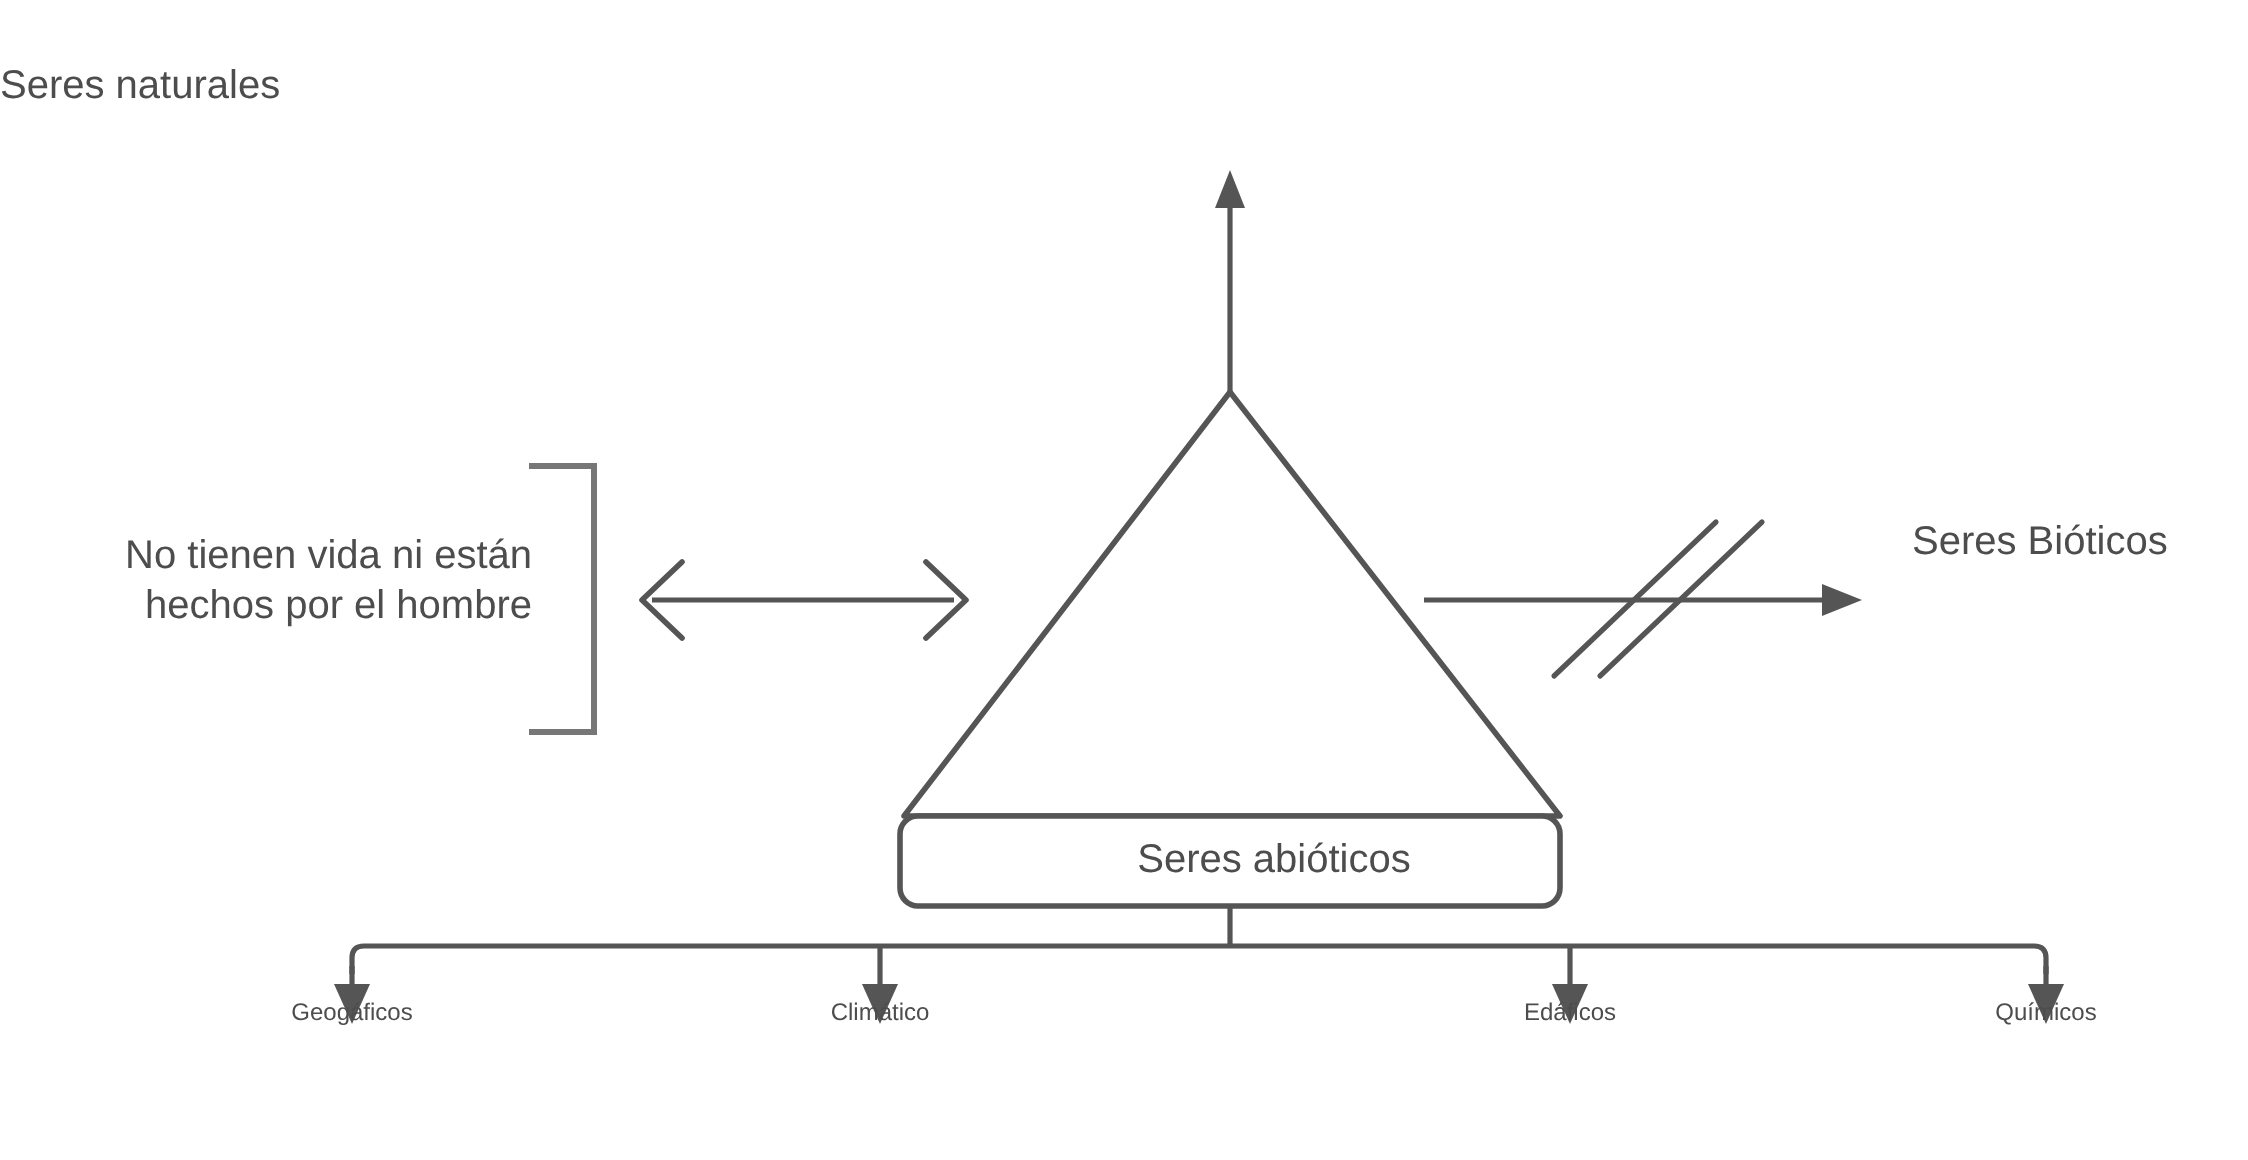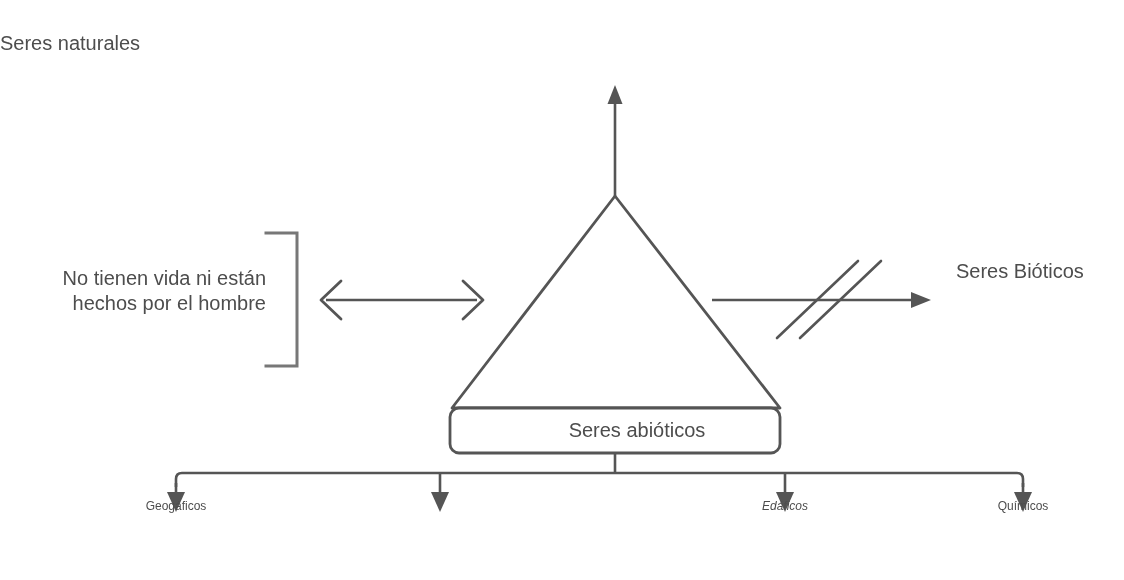--- a/index.html
+++ b/index.html
@@ -112,16 +112,17 @@
   <div class="lbl lbl-top">Seres naturales</div>
 
   <div class="lbl lbl-left">No tienen vida ni están
 hechos por el hombre</div>
 
   <div class="lbl lbl-biotic">Seres Bióticos</div>
 
   <div class="lbl lbl-box">Seres abióticos</div>
 
   <div class="lbl lbl-leaf" style="left:66px; width:220px;">Geogáficos</div>
-  <div class="lbl lbl-leaf" style="left:675px; width:220px;font-style:italic;">Edáficos</div>
+  <div class="lbl lbl-leaf" style="left:330px; width:220px;">Climático</div>
+  <div class="lbl lbl-leaf" style="left:675px; width:220px;">Edáficos</div>
   <div class="lbl lbl-leaf" style="left:913px; width:220px;">Químicos</div>
 
 </div>
 
 </body></html>

